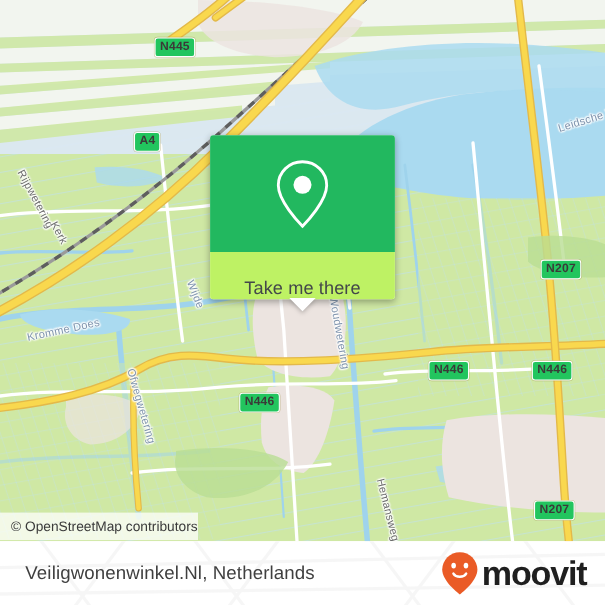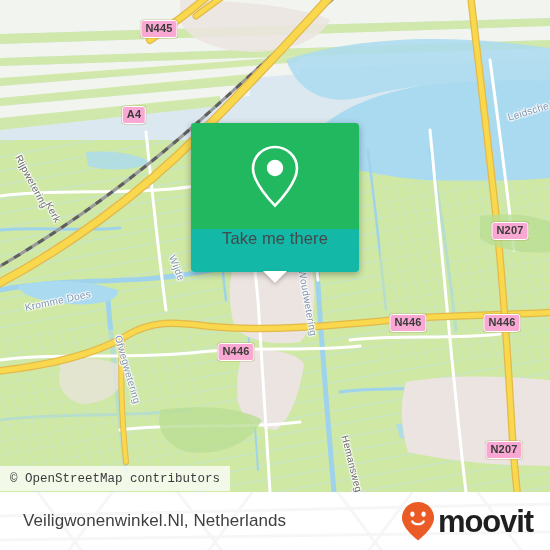--- a/index.html
+++ b/index.html
@@ -36,33 +36,34 @@
     position: absolute;
     left: 0; top: 0;
     width: 550px;
     height: 492px;
     display: block;
   }
 
   
   .shield {
     position: absolute;
-    background: #f9a8d4;
+    background: #22c55e;
     border: 1.5px solid #ffffff;
     border-radius: 3px;
     color: #3a3a38;
     font-family: "Liberation Sans", sans-serif;
     font-size: 11px;
     font-weight: bold;
     letter-spacing: .2px;
     line-height: 13px;
     padding: 1px 4px 2px 4px;
     box-shadow: 0 0 0 .5px rgba(150,140,60,.45);
     white-space: nowrap;
     transform: translate(-50%, -50%);
+    margin-top: 14px;
   }
 
   
   .maplabel {
     position: absolute;
     color: #6b6b6b;
     font-family: "Liberation Sans", sans-serif;
     font-size: 10px;
     letter-spacing: .3px;
     white-space: nowrap;
@@ -89,24 +90,24 @@
   #callout-green {
     height: 106px;
     background: #22b85f;
     border-radius: 3px 3px 0 0;
     display: flex;
     align-items: center;
     justify-content: center;
   }
   #callout-foot {
     height: 43px;
-    background: #14b8a6;
+    background: #bef264;
     border-radius: 0 0 3px 3px;
     display: flex;
-    align-items: flex-start;
+    align-items: flex-end;
     justify-content: center;
     position: relative;
   }
   #callout-foot-label {
     color: #44484a;
     font-family: "Liberation Sans", sans-serif;
     font-size: 16.5px;
     letter-spacing: .1px;
   }
   #callout-tail {
@@ -122,24 +123,24 @@
   }
 
   
   #attribution {
     position: absolute;
     left: 0;
     top: 466px;
     height: 25px;
     display: flex;
     align-items: center;
-    padding: 0 10px 0 10px;
+    padding: 0 0 0 10px;
     background: rgba(255,255,255,.74);
     color: #3b3b3b;
-    font-family: Liberation Mono, monospace;
+    font-family: Liberation Sans, sans-serif;
     font-size: 12.5px;
     white-space: nowrap;
   }
 
   
   #footer {
     position: absolute;
     left: 0;
     top: 492px;
     width: 550px;

